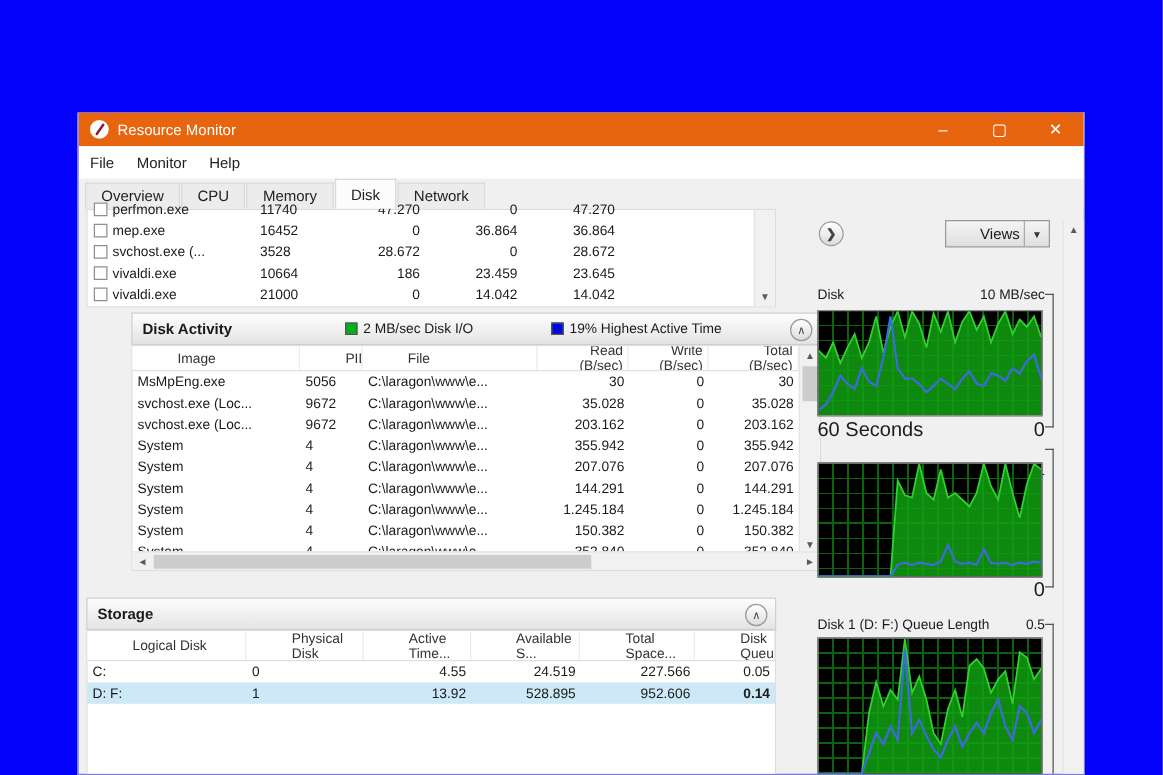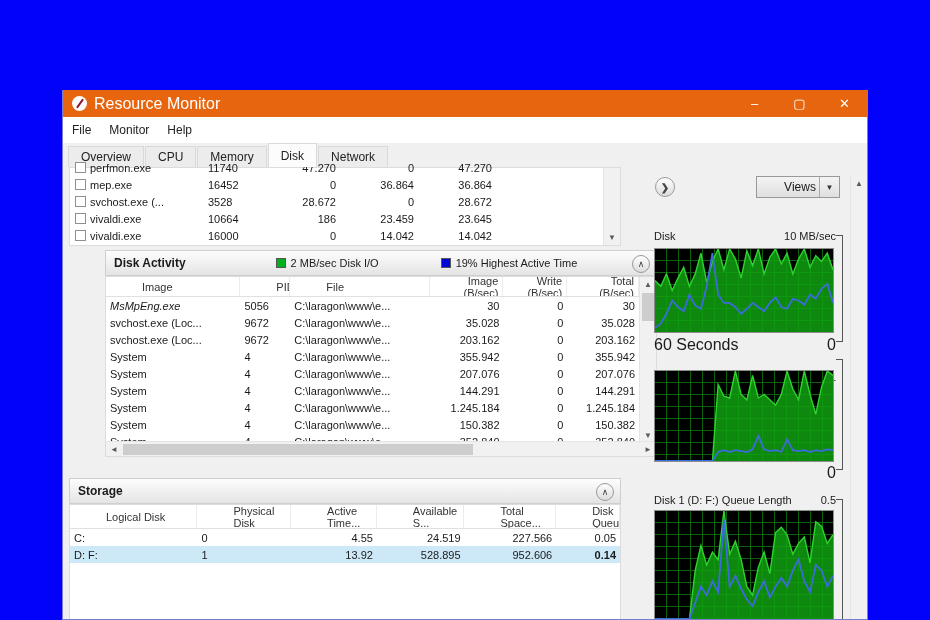--- a/index.html
+++ b/index.html
@@ -8,21 +8,21 @@
   .window { position:absolute; left:62px; top:90px; width:806px; height:530px;
             background:#f0f0f0; border:1px solid #7b7bd0; border-top:none; overflow:hidden; }
 
   
   .titlebar { position:absolute; left:0; top:0; width:100%; height:27px; background:#e8650f;
               display:flex; align-items:center; }
   .app-icon { width:15px; height:15px; border-radius:50%; background:#fff; margin:0 7px 0 9px;
               position:relative; }
   .app-icon::after { content:""; position:absolute; left:7px; top:2px; width:2px; height:11px;
               background:#8c1d2f; transform:rotate(35deg); border-radius:1px; }
-  .title-text { color:#fff; font-size:16px; }
+  .title-text { color:#fff; font-size:12px; }
   .win-controls { margin-left:auto; display:flex; height:100%; }
   .win-btn { width:45px; height:100%; color:#fff; font-size:13px; display:flex;
              align-items:center; justify-content:center; cursor:default; }
 
   
   .menubar { position:absolute; left:0; top:27px; width:100%; height:26px; background:#fff;
              display:flex; align-items:center; font-size:12px; color:#222; }
   .menu-item { padding:0 9px; height:100%; display:flex; align-items:center; }
   .tabbar { position:absolute; left:0; top:53px; width:100%; height:24px; background:#f0f0f0;
             display:flex; align-items:flex-end; padding-left:5px; font-size:12px; color:#222; }
@@ -152,21 +152,21 @@
           <span class="checkbox"></span>
           <span class="cell" style="width:118px;">vivaldi.exe</span>
           <span class="cell" style="width:60px;">10664</span>
           <span class="cell r" style="width:76px;">186</span>
           <span class="cell r" style="width:78px;">23.459</span>
           <span class="cell r" style="width:78px;">23.645</span>
         </div>
         <div class="trow">
           <span class="checkbox"></span>
           <span class="cell" style="width:118px;">vivaldi.exe</span>
-          <span class="cell" style="width:60px;">16000</span>
+          <span class="cell" style="width:60px;">21000</span>
           <span class="cell r" style="width:76px;">0</span>
           <span class="cell r" style="width:78px;">14.042</span>
           <span class="cell r" style="width:78px;">14.042</span>
         </div>
     </div>
     <div class="sb-track-v" style="height:100%;">
       <div class="sb-btn" style="bottom:0; top:auto;">▼</div>
     </div>
   </div>
 
@@ -182,27 +182,27 @@
         <span>19% Highest Active Time</span>
       </span>
       <span class="chev-btn">∧</span>
     </div>
 
     <div class="left-col-box" style="left:0; top:26px; width:552px; height:181px;">
       <div class="thead" style="margin-right:17px;">
         <span class="cell" style="width:135px;">Image</span>
         <span class="cell" style="width:50px;">PID</span>
         <span class="cell" style="width:140px;">File</span>
-        <span class="cell r" style="width:74px;">Image (B/sec)</span>
+        <span class="cell r" style="width:74px;">Read (B/sec)</span>
         <span class="cell r" style="width:64px;">Write (B/sec)</span>
         <span class="cell r" style="width:72px;">Total (B/sec)</span>
       </div>
       <div style="position:absolute; left:0; top:20px; right:17px; height:146px; overflow:hidden;">
         <div class="trow">
-            <span class="cell" style="width:135px;font-style:italic;">MsMpEng.exe</span>
+            <span class="cell" style="width:135px;">MsMpEng.exe</span>
             <span class="cell" style="width:50px;">5056</span>
             <span class="cell" style="width:140px;">C:\laragon\www\e...</span>
             <span class="cell r" style="width:74px;">30</span>
             <span class="cell r" style="width:64px;">0</span>
             <span class="cell r" style="width:72px;">30</span>
           </div>
           <div class="trow">
             <span class="cell" style="width:135px;">svchost.exe (Loc...</span>
             <span class="cell" style="width:50px;">9672</span>
             <span class="cell" style="width:140px;">C:\laragon\www\e...</span>

